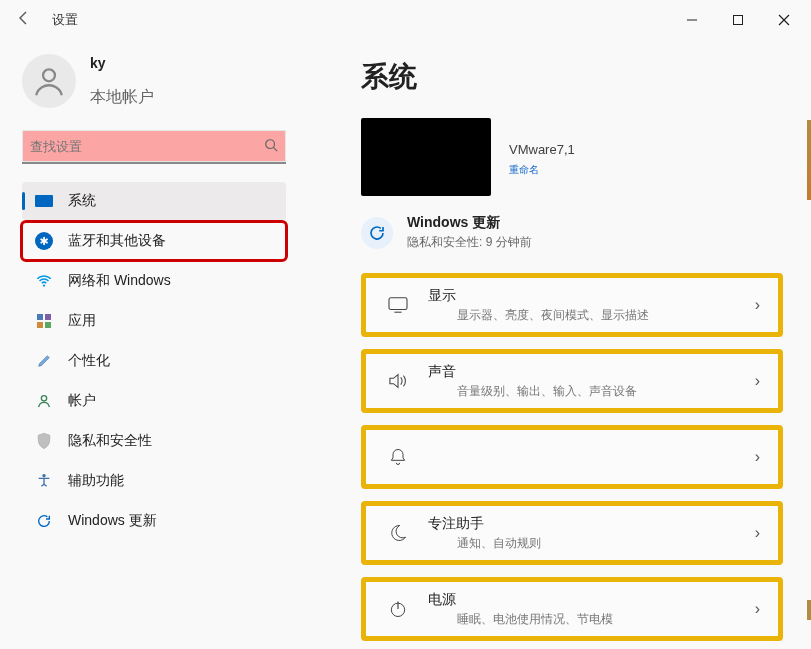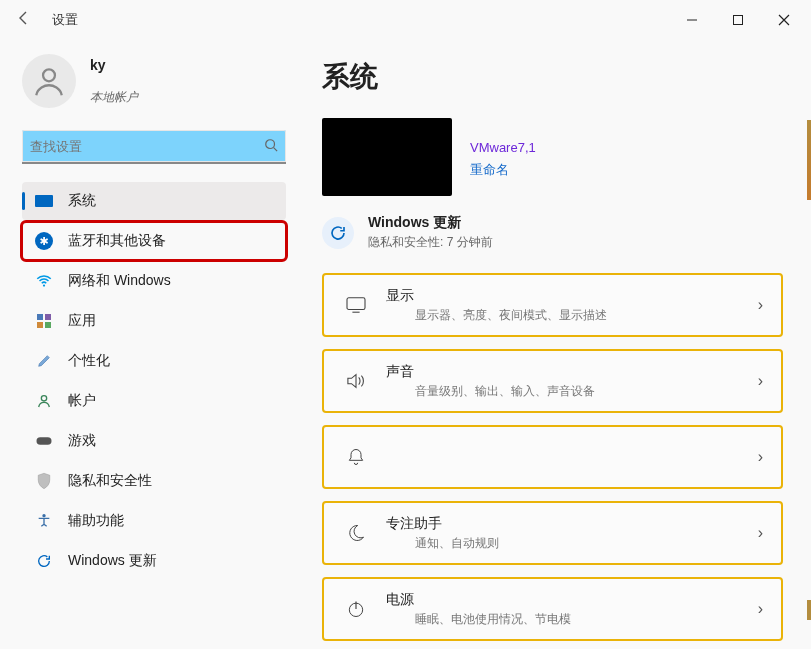--- a/index.html
+++ b/index.html
@@ -3,48 +3,48 @@
 <meta charset="utf-8">
 <style>
 * { margin: 0; padding: 0; box-sizing: border-box; font-family: "Segoe UI", "Microsoft YaHei", sans-serif; }
 body { width: 811px; height: 649px; background: #f9f9f9; overflow: hidden; position: relative; }
 .titlebar { height: 40px; display: flex; align-items: center; padding: 8px 4px; }
 .titlebar .back { width: 40px; text-align: center; color: #555; font-size: 16px; cursor: pointer; }
 .titlebar .title { font-size: 13px; color: #333; margin-left: 8px; }
 .titlebar .spacer { flex: 1; }
 .winbtn { width: 46px; height: 32px; display: flex; align-items: center; justify-content: center; cursor: pointer; }
 .winbtn svg { display: block; }
-.container { display: flex; height: calc(100% - 40px); }
+.container { display: flex; height: calc(100% - 40px); gap: 39px; }
 .sidebar { width: 300px; padding: 14px 14px 0 22px; }
 .main { flex: 1; padding: 18px 28px 0 22px; overflow: hidden; }
 .user { display: flex; align-items: center; gap: 14px; margin-bottom: 22px; }
 .avatar { width: 54px; height: 54px; border-radius: 50%; background: #e9e9e9; display: flex; align-items: center; justify-content: center; color: #777; }
 .user-name { font-size: 14px; font-weight: 600; color: #222; }
-.user-sub { font-size: 12px; color: #666; margin-top: 16px; font-style: italic; }
-.search { position: relative; border-bottom: 2px solid #888; background: #7dd3fc; height: 34px; display: flex; align-items: center; padding: 0 8px; border-radius: 2px 2px 0 0; box-shadow: inset 0 0 0 1px #e6e6e6; margin-bottom: 18px; }
+.user-sub { font-size: 16px; color: #666; margin-top: 16px; }
+.search { position: relative; border-bottom: 2px solid #888; background: #fca5a5; height: 34px; display: flex; align-items: center; padding: 0 8px; border-radius: 2px 2px 0 0; box-shadow: inset 0 0 0 1px #e6e6e6; margin-bottom: 18px; }
 .search input { border: none; outline: none; background: transparent; flex: 1; font-size: 13px; color: #555; }
 .search .sicon { color: #666; font-size: 14px; }
 .nav { display: flex; flex-direction: column; gap: 2px; }
 .nav-item { display: flex; align-items: center; gap: 14px; height: 38px; padding: 0 12px; border-radius: 4px; font-size: 14px; color: #222; cursor: pointer; position: relative; }
 .nav-item.active { background: #eceaea; }
 .nav-item.active::before { content:""; position: absolute; left: 0; top: 10px; bottom: 10px; width: 3px; background: #0067c0; border-radius: 2px; }
 .nav-item .nicon { width: 20px; height: 20px; display:flex; align-items:center; justify-content:center; font-size:16px; }
 .nav-item.highlighted { outline: 3px solid #cc0000; outline-offset: -1px; }
 .page-title { font-size: 28px; font-weight: 600; color: #222; margin-bottom: 22px; }
 .device-row { display: flex; gap: 18px; align-items: center; margin-bottom: 18px; }
 .device-img { width: 130px; height: 78px; background: #000; border-radius: 2px; }
 .device-name { font-size: 16px; font-weight: 600; color: #222; }
-.device-model { font-size: 13px; color: #6d28d9; margin-top: 4px; }
-.device-rename { font-size: 13px; color: #1268c9; margin-top: 6px; cursor: pointer; }
+.device-model { font-size: 13px; color: #404040; margin-top: 4px; }
+.device-rename { font-size: 10px; color: #1268c9; margin-top: 6px; cursor: pointer; }
 .update-row { display: flex; gap: 14px; align-items: center; margin-bottom: 22px; }
 .update-icon { width: 32px; height: 32px; border-radius: 50%; background: #e7f0fb; display:flex; align-items:center; justify-content:center; color:#0067c0; font-size:18px; }
 .update-title { font-size: 14px; font-weight: 600; color: #222; }
 .update-sub { font-size: 12px; color: #666; margin-top: 2px; }
 .cards { display: flex; flex-direction: column; gap: 12px; }
-.card { background: #fbfbfb; border: 2px solid #eab308; border-radius: 4px; height: 64px; display: flex; align-items: center; padding: 0 18px; cursor: pointer; }
+.card { background: #fbfbfb; border: 5px solid #eab308; border-radius: 4px; height: 64px; display: flex; align-items: center; padding: 0 18px; cursor: pointer; }
 .card .cicon { width: 28px; display:flex; align-items:center; justify-content:center; color:#444; margin-right: 16px; }
 .card .ctitle { font-size: 14px; color: #222; font-weight: 500; }
 .card .csub { font-size: 12px; color: #777; margin-top: 2px; margin-left: 29px; }
 .card .chev { margin-left: auto; color: #555; font-size: 16px; }
 .color-edge { position: absolute; left: 807px; top: 120px; width: 4px; height: 80px; background: linear-gradient(#b38d3f,#c57b2d); }
 .color-edge2 { position: absolute; left: 807px; top: 600px; width: 4px; height: 20px; background: #b38d3f; }
 .sys-icon { width:18px; height:12px; background:#0067c0; border-radius:1px; display:inline-block; }
 .bt-icon { width:18px; height:18px; border-radius:50%; background:#0067c0; color:#fff; font-size:11px; display:flex; align-items:center; justify-content:center;}
 .wifi-icon { color:#0099e6; }
 .brush-icon { color:#0067c0; }
@@ -149,28 +149,20 @@
         <span class="nicon">
           <svg width="16" height="16" viewBox="0 0 24 24">
               <circle cx="12" cy="8" r="4" fill="none" stroke="#3a855a" stroke-width="2"></circle>
               <path d="M4 21c1-5 5-7 8-7s7 2 8 7" fill="none" stroke="#3a855a" stroke-width="2"></path>
             </svg>
         </span>
         <span>帐户</span>
       </div>
       <div class="nav-item">
         <span class="nicon">
-          <svg width="18" height="14" viewBox="0 0 24 16">
-              <rect x="2" y="3" width="20" height="10" rx="5" fill="#555"></rect>
-            </svg>
-        </span>
-        <span>游戏</span>
-      </div>
-      <div class="nav-item">
-        <span class="nicon">
           <svg width="16" height="18" viewBox="0 0 24 28">
               <path d="M12 2l9 3v7c0 7-4 11-9 14-5-3-9-7-9-14V5z" fill="#bfbfbf" stroke="#888" stroke-width="0.6"></path>
             </svg>
         </span>
         <span>隐私和安全性</span>
       </div>
       <div class="nav-item">
         <span class="nicon">
           <svg width="16" height="16" viewBox="0 0 24 24">
               <circle cx="12" cy="4" r="2.5" fill="#3a6fa8"></circle>
@@ -202,21 +194,21 @@
     </div>
 
     <div class="update-row">
       <div class="update-icon">
         <svg width="18" height="18" viewBox="0 0 24 24">
             <path d="M20 12a8 8 0 1 1-3-6.2M20 4v5h-5" stroke="#0067c0" stroke-width="2.2" fill="none"></path>
           </svg>
       </div>
       <div>
         <div class="update-title">Windows 更新</div>
-        <div class="update-sub"><span>隐私和安全性: </span><span>7 分钟前</span></div>
+        <div class="update-sub"><span>隐私和安全性: </span><span>9 分钟前</span></div>
       </div>
     </div>
 
     <div class="cards">
       <div class="card">
         <span class="cicon">
           <svg width="22" height="18" viewBox="0 0 24 20">
               <rect x="2" y="2" width="20" height="13" rx="2" stroke="#444" stroke-width="1.2" fill="none"></rect>
               <line x1="8" y1="18" x2="16" y2="18" stroke="#444" stroke-width="1.2"></line>
             </svg>

